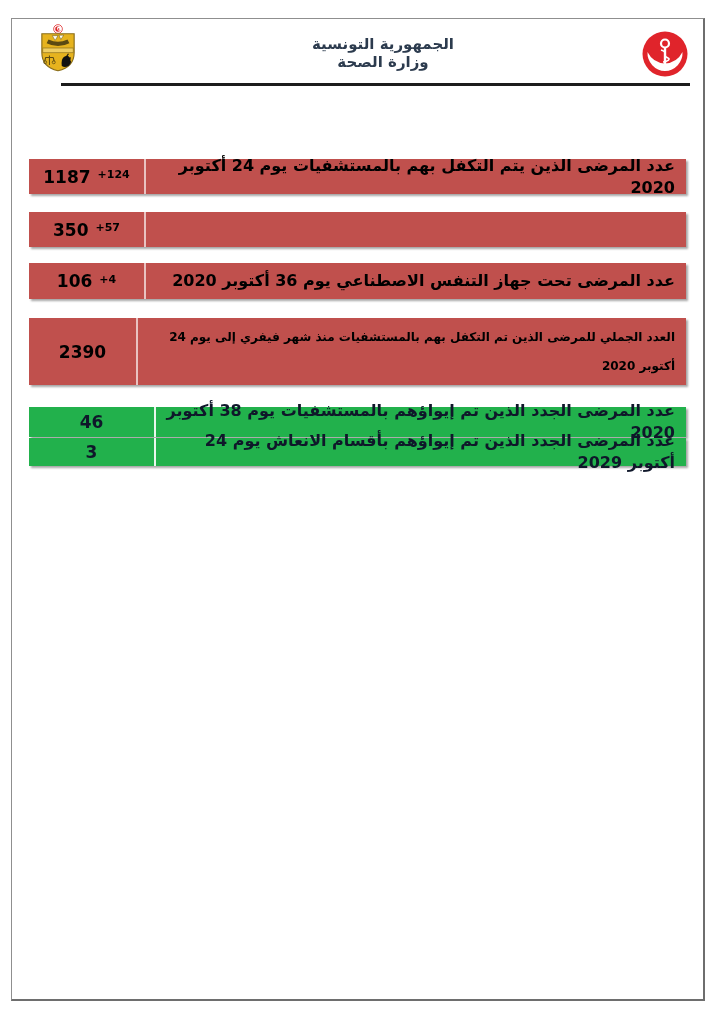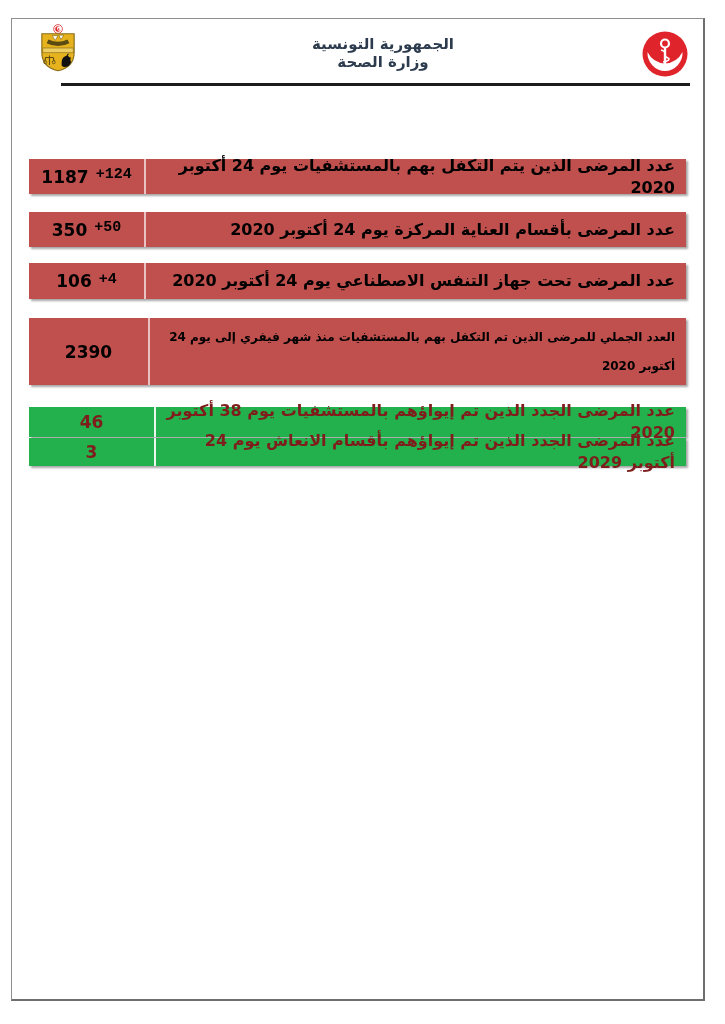--- a/index.html
+++ b/index.html
@@ -12,27 +12,27 @@
   .emblem{position:absolute;left:27px;top:5px;width:38px;height:48px;}
   .hdr-text{position:absolute;left:246px;top:16px;width:250px;text-align:center;
             color:#2c3b4e;font-weight:bold;font-size:15px;}
   .hdr-text .l2{}
   .mlogo{position:absolute;left:629px;top:11px;width:48px;height:48px;}
   .hrule{position:absolute;left:49px;top:64px;width:629px;height:3px;background:#1c1c1c;}
   
   .bar{position:absolute;left:17px;width:657px;display:flex;flex-direction:row;
        box-shadow:2px 2px 2px rgba(0,0,0,0.35);box-sizing:border-box;}
   .bar.red{background:#C0504D;color:#000000;}
-  .bar.green{background:#22B14C;color:#7f1d1d;}
+  .bar.green{background:#22B14C;color:#0f172a;}
   .val{flex:none;display:flex;align-items:center;justify-content:center;
        direction:ltr;font-weight:bold;font-size:17px;box-sizing:border-box;}
   .bar.red .val{width:117px;border-right:2px solid rgba(255,255,255,0.65);}
-  .bar.red.tall .val{width:121px;}
+  .bar.red.tall .val{width:109px;}
   .bar.green .val{width:127px;border-right:2px solid rgba(255,255,255,0.9);}
-  .val sup{font-size:15px;font-weight:bold;margin-left:7px;position:relative;top:-2px;font-family:Liberation Mono, monospace;}
+  .val sup{font-size:11px;font-weight:bold;margin-left:7px;position:relative;top:-2px;}
   .lbl{flex:1;direction:rtl;text-align:right;display:flex;align-items:center;
        font-weight:bold;font-size:16px;padding:2px 11px 2px 6px;box-sizing:border-box;
        line-height:1.35;}
   .bar.tall .lbl{line-height:29px;font-size:12px;}
   .b1{top:140px;height:35px;}
   .b2{top:193px;height:35px;}
   .b3{top:244px;height:36px;}
   .b4{top:299px;height:67px;}
   .b5{top:388px;height:30px;}
   .b6{top:419px;height:28px;}
@@ -82,31 +82,30 @@
     <div class="val">
       <span>1187</span>
         <sup>+124</sup>
     </div>
     <div class="lbl">عدد المرضى الذين يتم التكفل بهم بالمستشفيات يوم 24 أكتوبر 2020</div>
   </div>
 
   <div class="bar red b2">
     <div class="val">
       <span>350</span>
-        <sup>+50</sup>
+        <sup>+57</sup>
     </div>
-    <div class="lbl">عدد المرضى بأقسام العناية المركزة يوم 24 أكتوبر 2020</div>
   </div>
 
   <div class="bar red b3">
     <div class="val">
       <span>106</span>
         <sup>+4</sup>
     </div>
-    <div class="lbl">عدد المرضى تحت جهاز التنفس الاصطناعي يوم 24 أكتوبر 2020</div>
+    <div class="lbl">عدد المرضى تحت جهاز التنفس الاصطناعي يوم 36 أكتوبر 2020</div>
   </div>
 
   <div class="bar red tall b4">
     <div class="val">
       <span>2390</span>
     </div>
     <div class="lbl">العدد الجملي للمرضى الذين تم التكفل بهم بالمستشفيات منذ شهر فيفري إلى يوم 24 أكتوبر 2020</div>
   </div>
 
   <div class="bar green b5">

